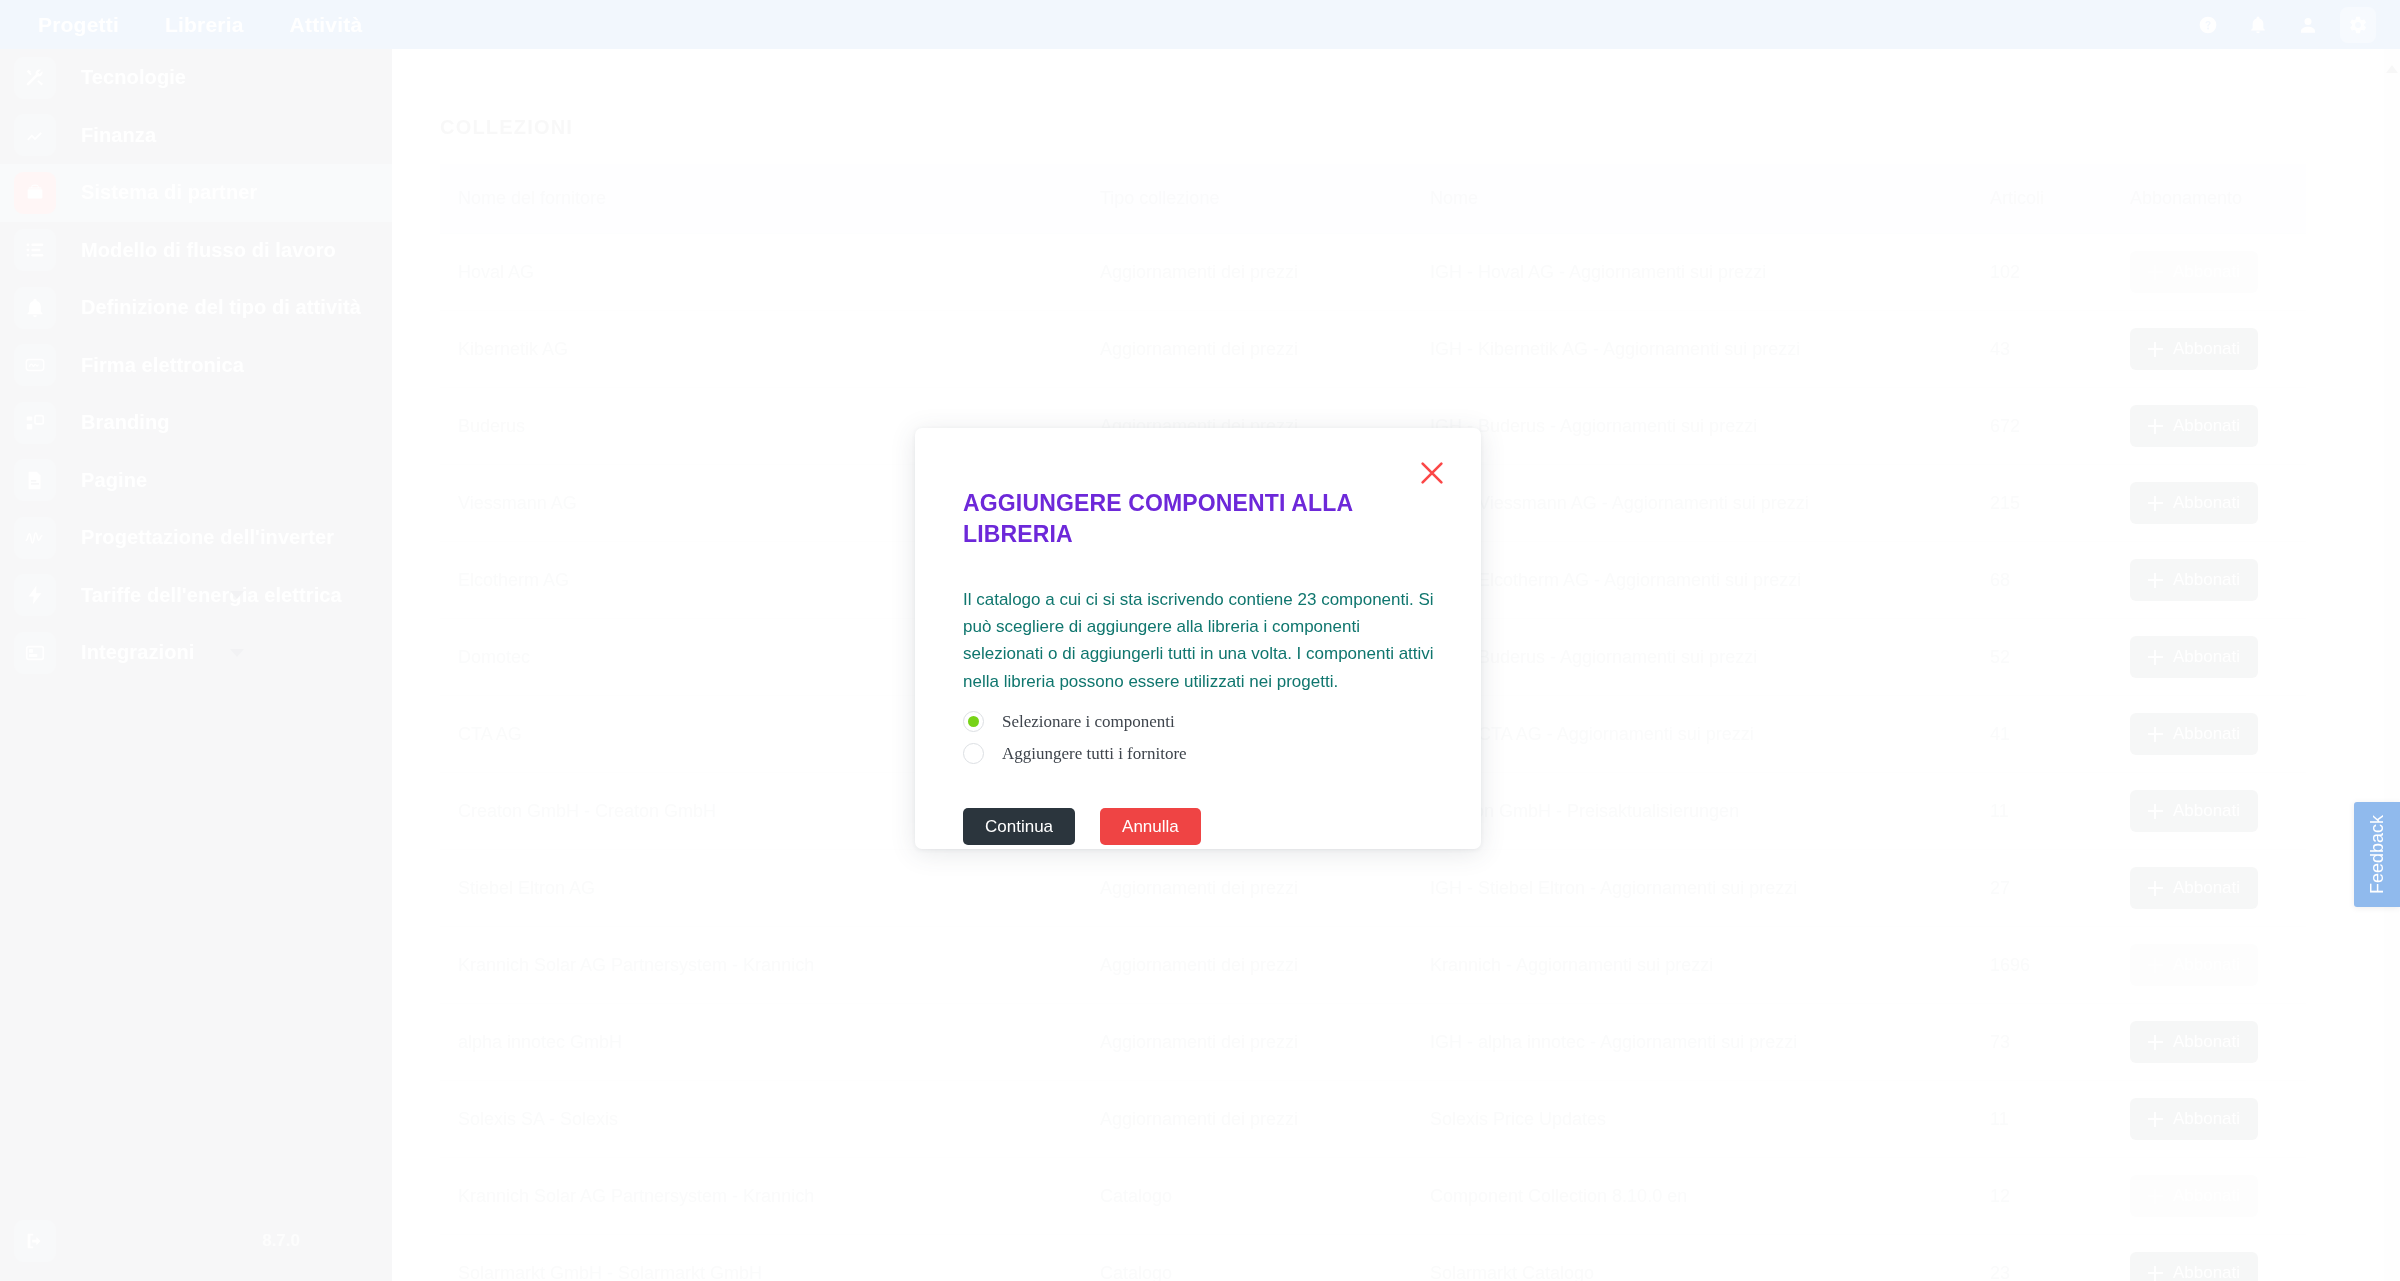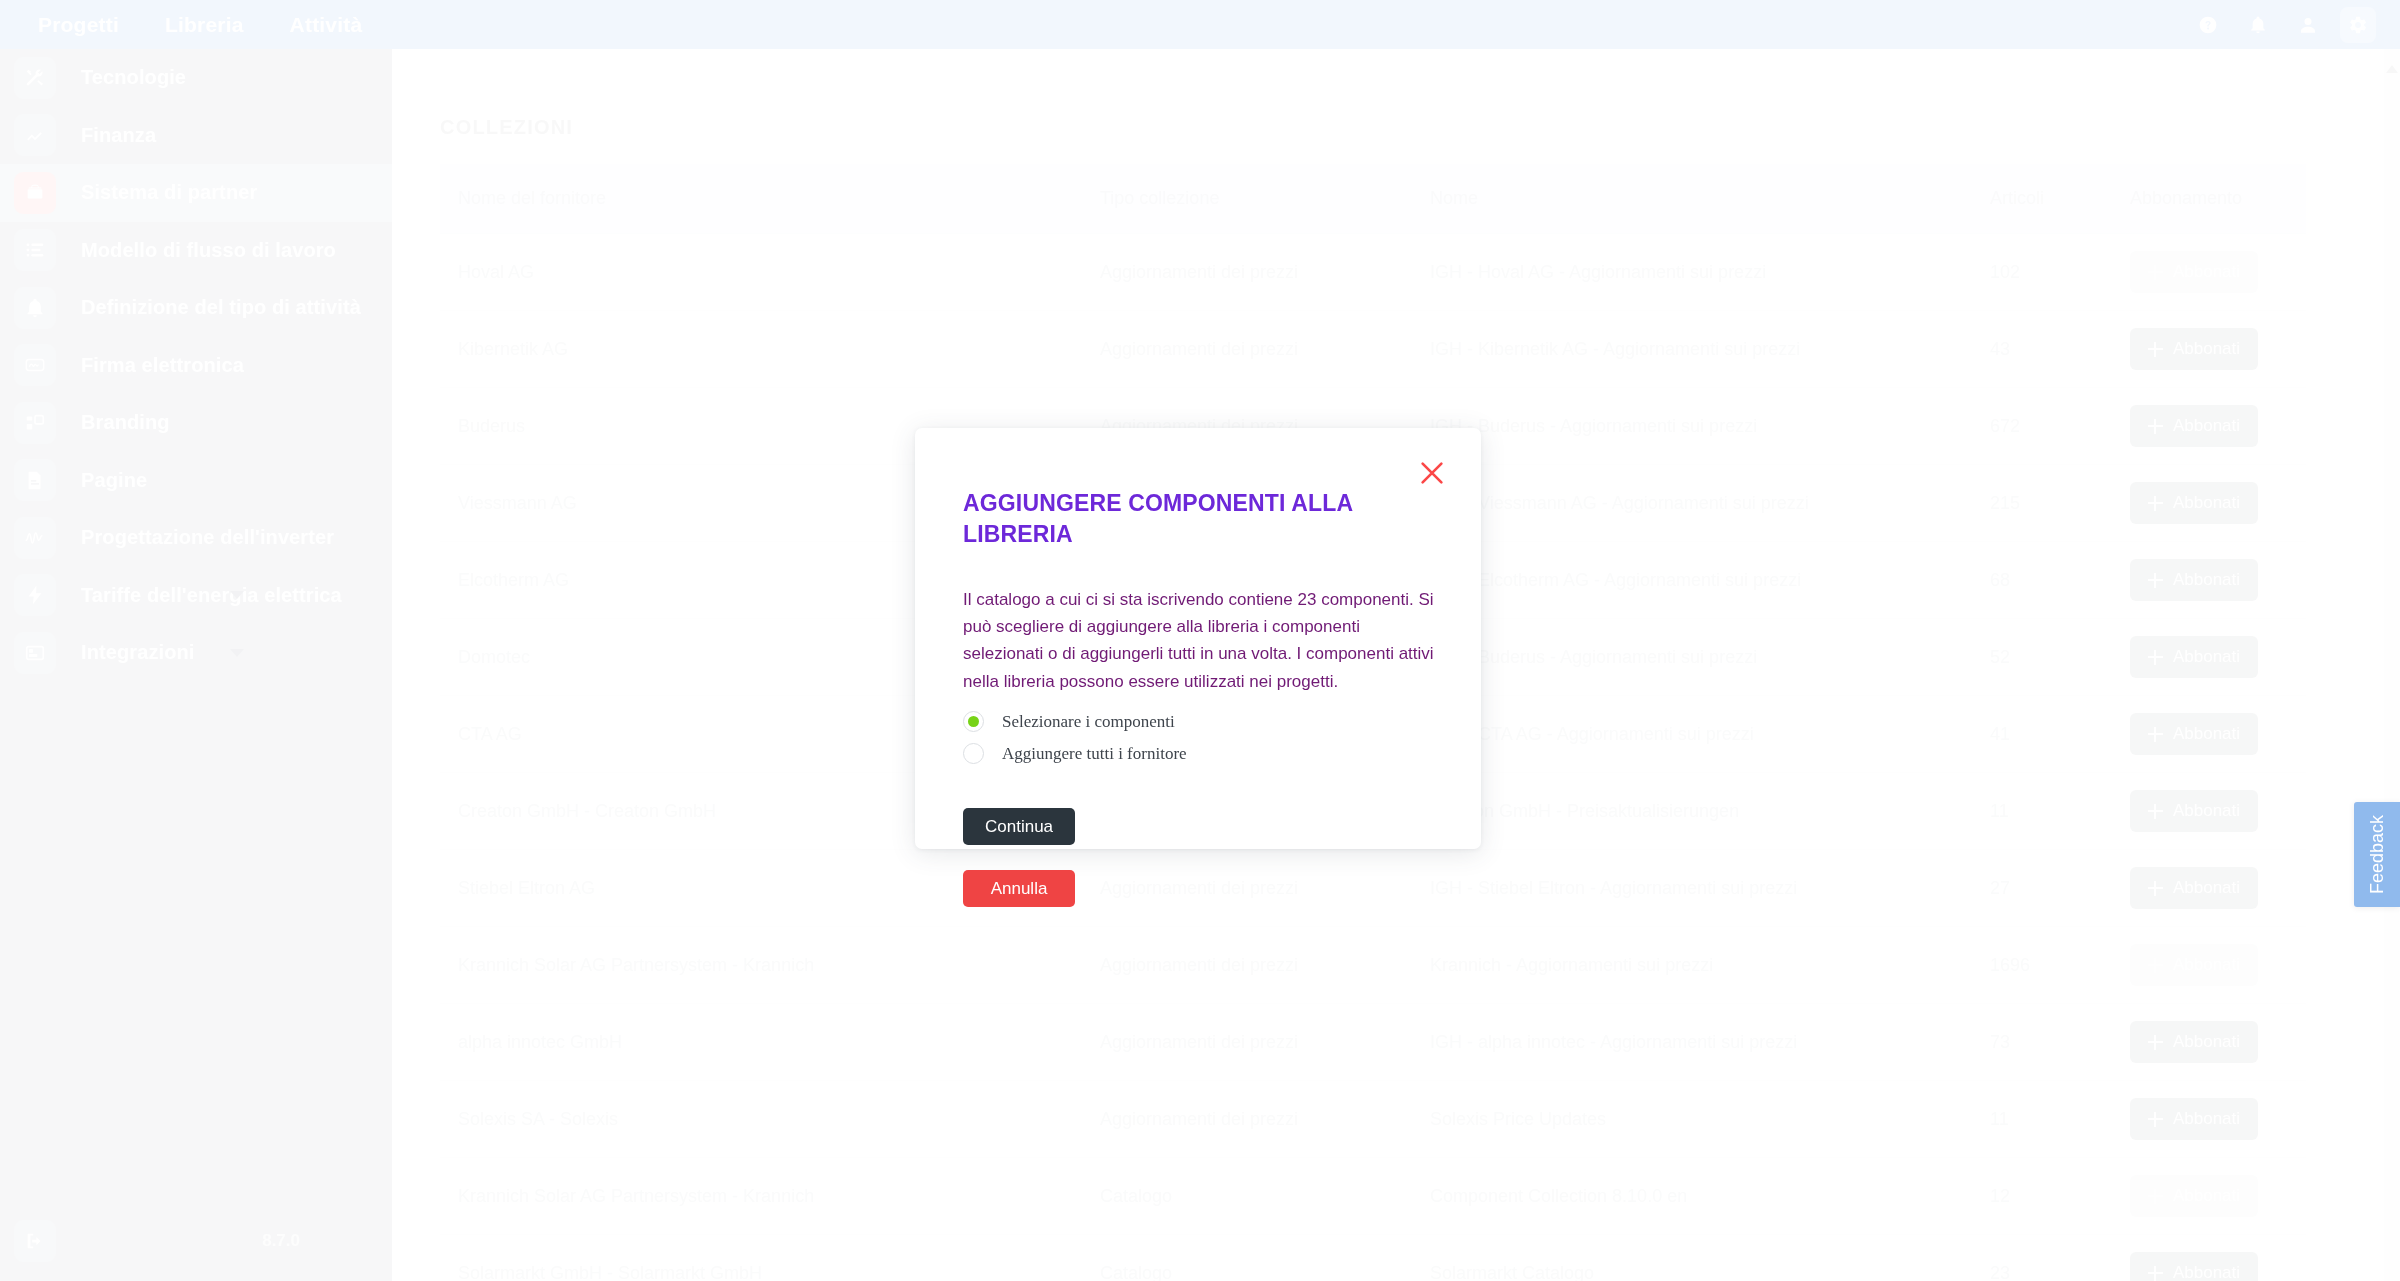--- a/index.html
+++ b/index.html
@@ -192,21 +192,21 @@
     font-size: 23px; font-weight: 700;
     line-height: 1.33;
     letter-spacing: .15px;
     color: #6d28d9;
     text-transform: uppercase;
   }
   .modal-body {
     position: absolute; left: 48px; top: 158px;
     width: 478px;
     font-size: 17px; line-height: 1.60;
-    color: #701a75;
+    color: #0f766e;
   }
   .modal-options { position: absolute; left: 48px; top: 278px; }
   .opt { display: flex; align-items: center; height: 31px; }
   .opt + .opt { margin-top: 1px; }
   .radio {
     width: 21px; height: 21px; border-radius: 50%;
     border: 1.5px solid #dcdfe3;
     background: #ffffff;
     display: flex; align-items: center; justify-content: center;
     flex: 0 0 auto;
@@ -216,21 +216,21 @@
     background: #77d317;
   }
   .opt-label {
     margin-left: 18px;
     font-size: 17px; color: #3e444c;
     white-space: nowrap;
     font-family: Liberation Serif, serif;
   }
   .modal-actions {
     position: absolute; left: 48px; top: 380px;
-    display: flex; gap: 25px; flex-direction: column;
+    display: flex; gap: 25px;
   }
   .mbtn {
     border: none; border-radius: 5px;
     height: 37px; min-width: 90px;
     padding: 0 22px;
     font-size: 17px; font-weight: 400;
     font-family: "Liberation Sans", sans-serif;
     color: #ffffff; cursor: pointer;
   }
   .mbtn.primary { background: #2b353d; }

